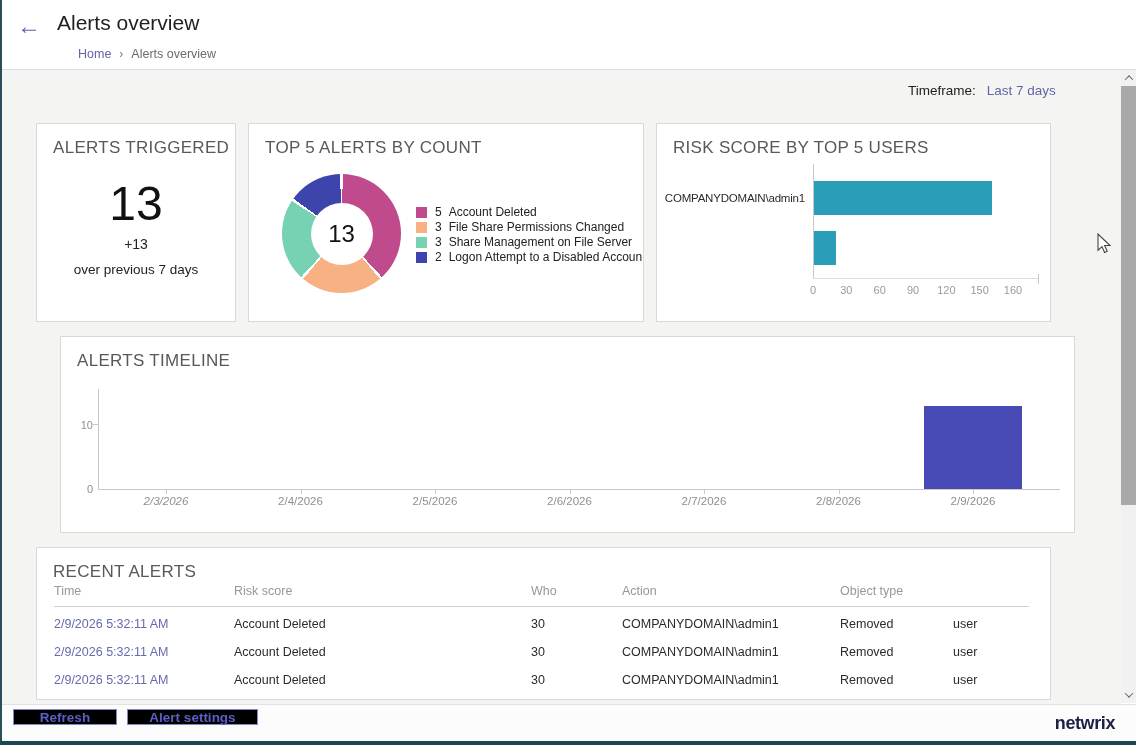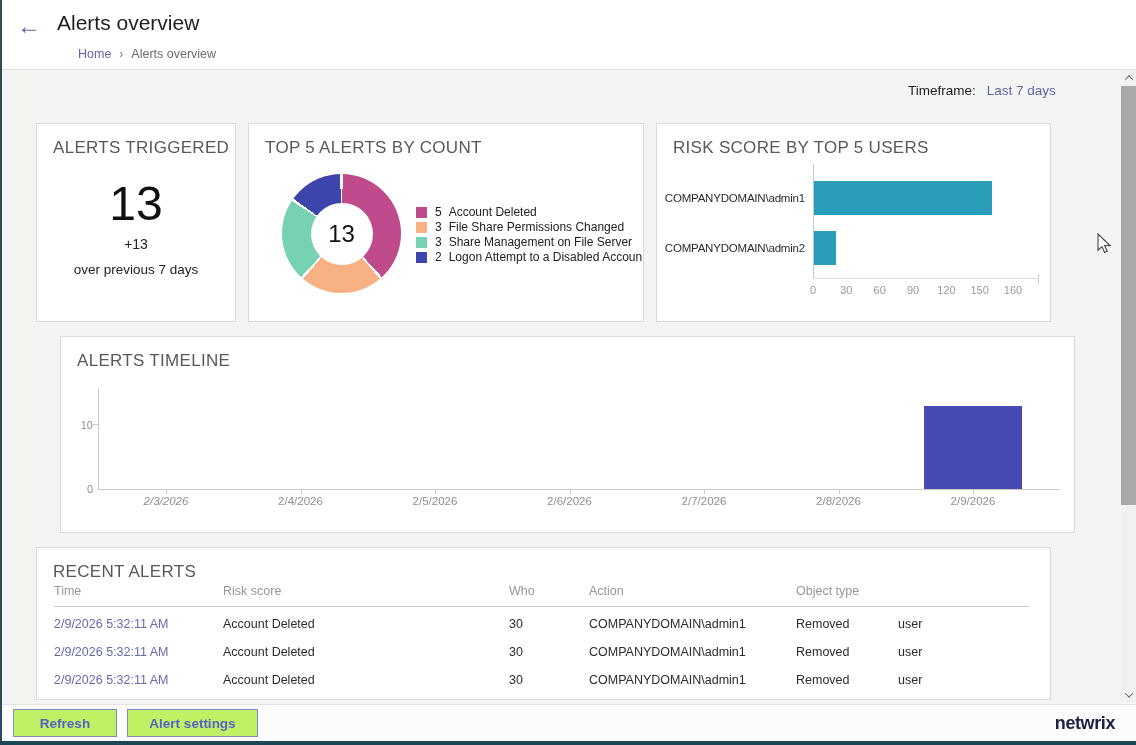--- a/index.html
+++ b/index.html
@@ -60,30 +60,30 @@
   .tl-bar { position:absolute; bottom:0; width:98px; cursor:pointer; }
   .tl-xtick { position:absolute; bottom:-5px; width:1px; height:4px; background:#c9c9c9; }
   .tl-ydash { position:absolute; left:-5px; width:5px; height:1px; background:#c9c9c9; }
   .tl-yticks { position:absolute; left:8px; top:52px; width:24px; height:100px; }
   .tl-ytick { position:absolute; right:0; font-size:11px; color:#8f8f8f; }
   .tl-dates { position:absolute; left:0; top:158px; width:100%; height:16px; }
   .tl-date { position:absolute; transform:translateX(-50%); font-size:11.5px; color:#8f8f8f; }
 
   
   #card-recent-alerts { left:36px; top:477px; width:1015px; height:153px; }
-  .t-grid { display:grid; grid-template-columns:169px 286px 80px 207px 102px 1fr; padding-left:17px; }
+  .t-grid { display:grid; grid-template-columns:169px 286px 80px 207px 102px 1fr; padding-left:17px;gap:11px; }
   .t-head { position:absolute; left:0; top:36px; width:992px; font-size:12.5px; color:#979797; }
   .t-head-line { position:absolute; left:17px; top:58px; width:975px; height:1px; background:#cfcfcf; }
   .t-rows { position:absolute; left:0; top:62px; width:992px; }
   .t-row { height:28px; line-height:28px; font-size:12.5px; color:#2b2b2b; }
   .time-link { color:#676aad; cursor:pointer; }
 
   
   .app-footer { position:absolute; left:0; top:704px; width:1136px; height:37px; background:#fcfcfc; border-top:1px solid #e2e2e2; z-index:20; }
-  .footer-btn { position:absolute; top:4px; height:28px; background:#bef264; border:1px solid #8489c5; color:#5b5fc7; font-family:"Liberation Sans",sans-serif; font-size:13.5px; font-weight:bold; text-align:center; cursor:pointer; }
+  .footer-btn { position:absolute; top:4px; height:16px; background:#000000; border:1px solid #8489c5; color:#5b5fc7; font-family:"Liberation Sans",sans-serif; font-size:13.5px; font-weight:bold; text-align:center; cursor:pointer; }
   #btn-refresh { left:13px; width:104px; }
   #btn-alert-settings { left:127px; width:131px; }
   .brand { position:absolute; right:21px; top:8px; font-size:18px; font-weight:bold; color:#1d2142; letter-spacing:-.4px; }
 
   .bottom-bar { position:absolute; left:0; top:741px; width:1136px; height:4px; background:#1b4752; z-index:50; }
 
   
   .scrollbar { position:absolute; left:1121px; top:70px; width:15px; height:633px; background:#f1f1f1; z-index:30; }
   .sb-arrow { position:absolute; left:0; width:15px; height:15px; display:flex; align-items:center; justify-content:center; cursor:pointer; }
   .sb-arrow.up { top:0; }
@@ -154,21 +154,20 @@
     </div>
 
     <div class="card" id="card-risk-score">
       <div class="card-title">RISK SCORE BY TOP 5 USERS</div>
       <div>
           <div class="risk-row" style="top: 57px;">
             <span class="risk-label">COMPANYDOMAIN\admin1</span>
             <span class="risk-bar" style="width: 178px; background: rgb(42, 157, 185);"></span>
           </div>
           <div class="risk-row" style="top: 107px;">
-            <span class="risk-label">COMPANYDOMAIN\admin2</span>
             <span class="risk-bar" style="width: 22px; background: rgb(42, 157, 185);"></span>
           </div>
         </div>
       <div class="risk-axis-y"></div>
       <div class="risk-axis-x"></div>
       <div class="risk-axis-end"></div>
       <div class="risk-xticks">
           <span class="risk-tick" style="left: 156px;">0</span>
           <span class="risk-tick" style="left: 189.333px;">30</span>
           <span class="risk-tick" style="left: 222.667px;">60</span>

